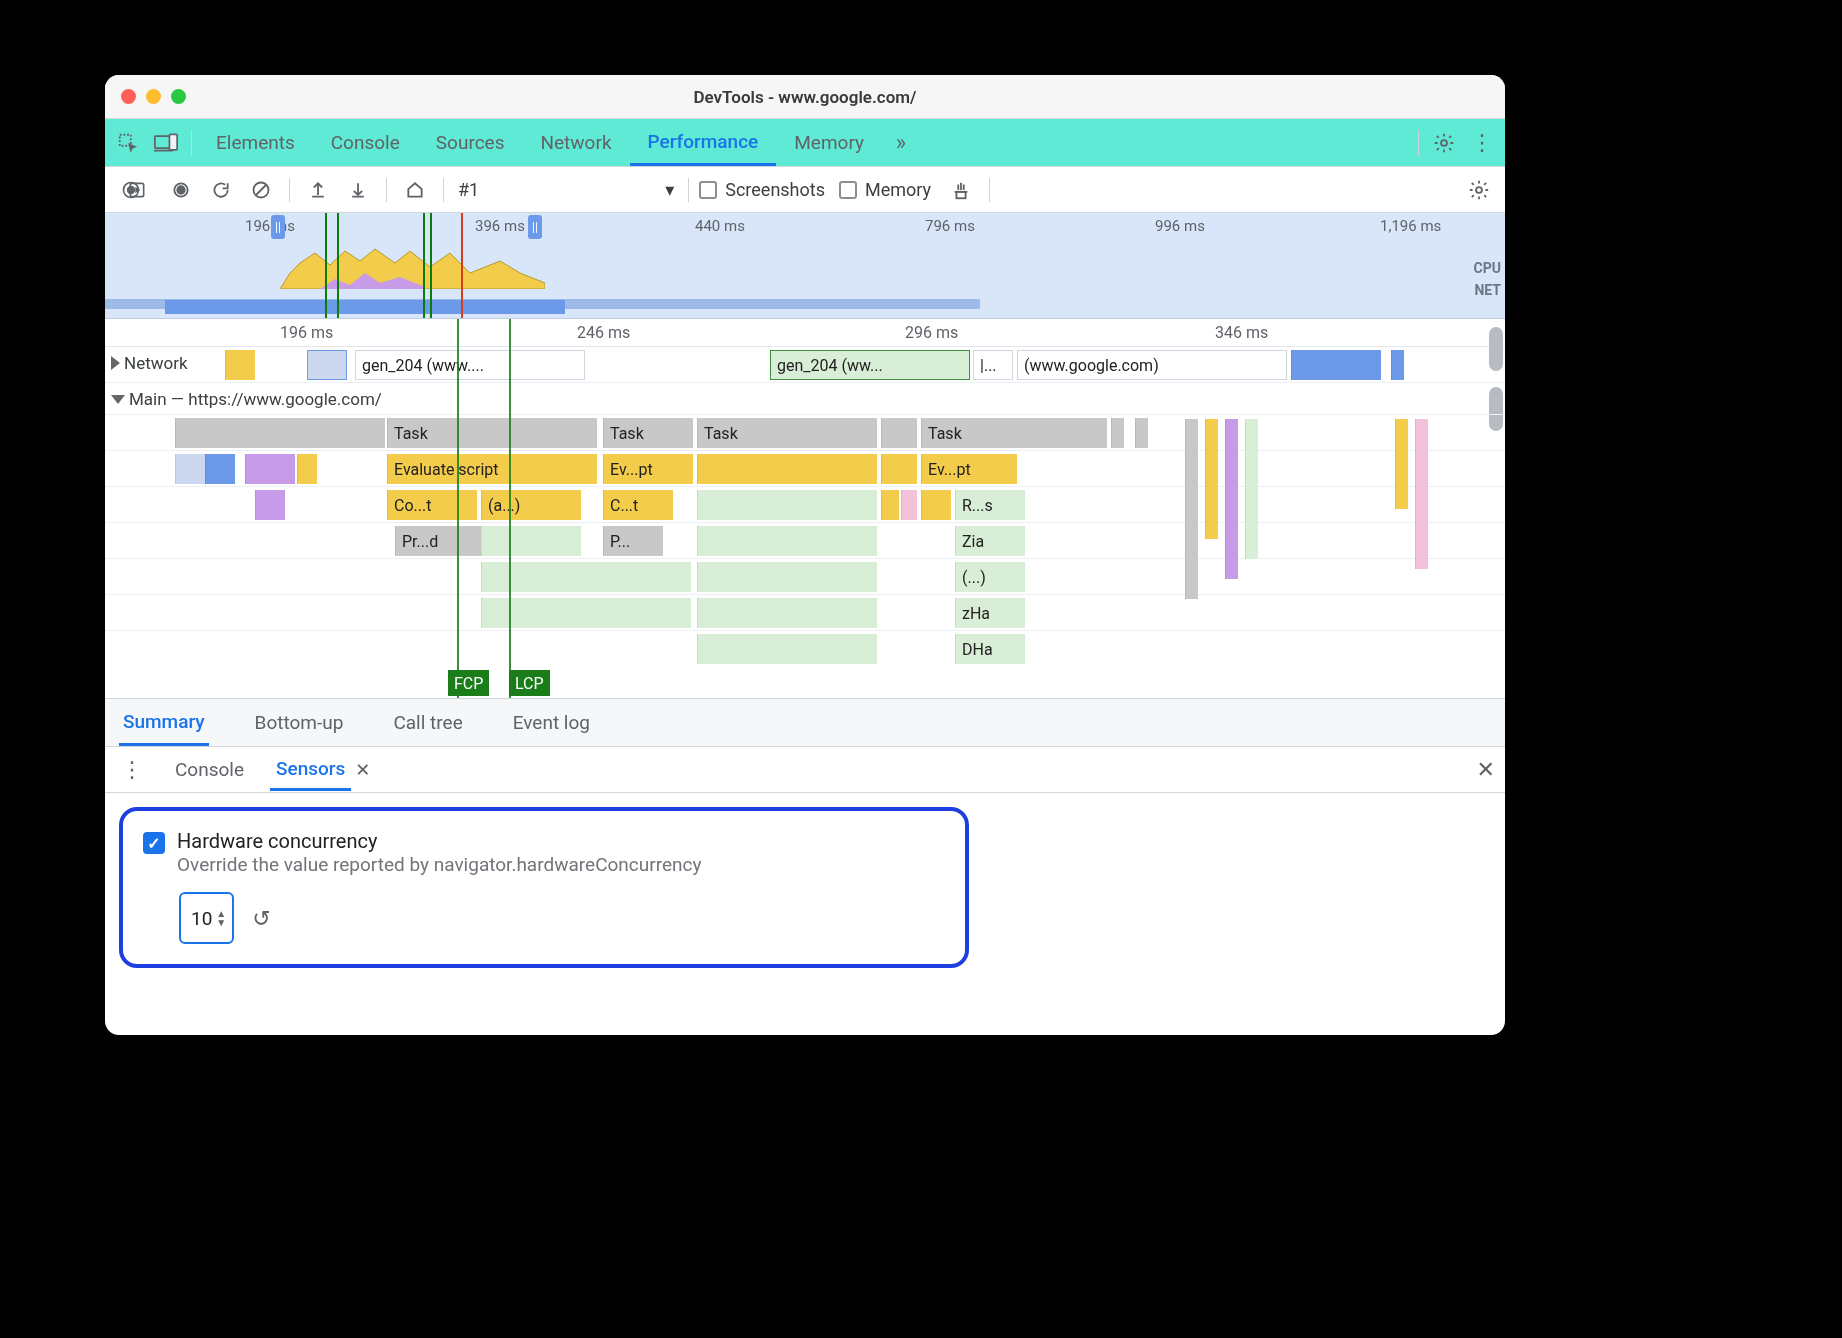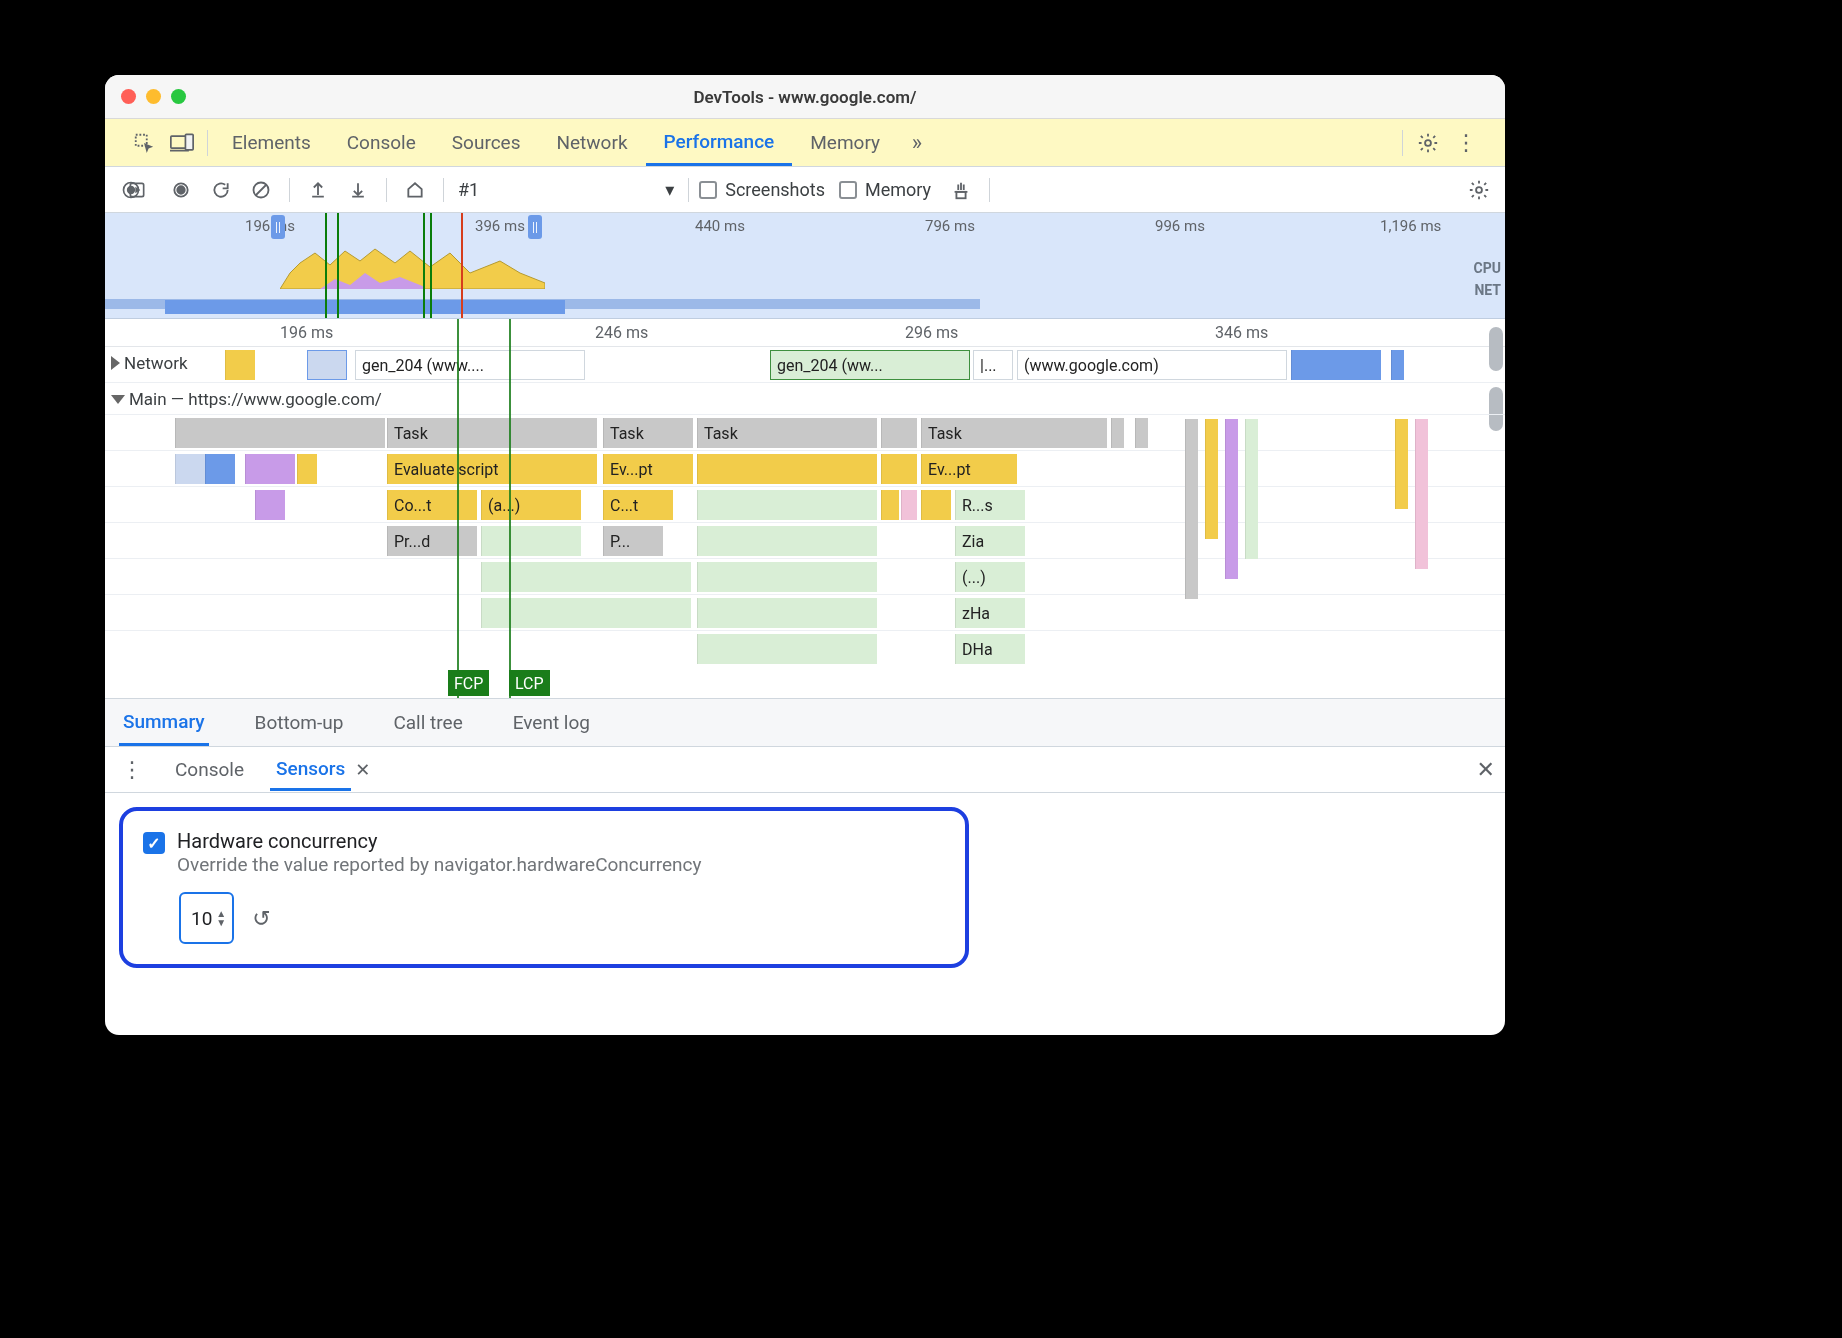--- a/index.html
+++ b/index.html
@@ -15,21 +15,21 @@
     overflow: hidden;
     display: flex; flex-direction: column;
   }
   
   .titlebar { height: 44px; background: #f6f6f6; border-bottom: 1px solid #d9d9d9; display: flex; align-items: center; padding: 0 16px; position: relative; }
   .traffic { display: flex; gap: 10px; }
   .tl-dot { width: 15px; height: 15px; border-radius: 50%; }
   .tl-red { background: #ff5f57; } .tl-yellow { background: #febc2e; } .tl-green { background: #28c840; }
   .wtitle { position: absolute; left: 0; right: 0; text-align: center; font-size: 17px; color: #3a3a3a; font-weight: 600; pointer-events: none; }
   
-  .toptabs { height: 48px; display: flex; align-items: center; gap: 0; padding: 0 20px; border-bottom: 1px solid #d0d7de; background: #fef9c3; font-size: 19px; color: #5f6368; }
+  .toptabs { height: 48px; display: flex; align-items: center; gap: 0; padding: 0 4px; border-bottom: 1px solid #d0d7de; background: #5eead4; font-size: 19px; color: #5f6368; }
   .toptabs .btn-ic { width: 38px; height: 38px; display: flex; align-items: center; justify-content: center; color: #5f6368; cursor: pointer; }
   .toptabs .divider { width: 1px; height: 26px; background: #cfd4d9; margin: 0 6px; }
   .ttab { padding: 10px 18px; cursor: pointer; }
   .ttab.active { color: #1a73e8; border-bottom: 3px solid #1a73e8; font-weight: 500; }
   .toptabs .spacer { flex: 1; }
   
   .perftool { height: 46px; display: flex; align-items: center; gap: 4px; padding: 0 8px; border-bottom: 1px solid #d0d7de; background: #fff; font-size: 18px; color: #3c4043; }
   .perftool .btn-ic { width: 36px; height: 36px; display: flex; align-items: center; justify-content: center; color: #5f6368; cursor: pointer; }
   .perftool .vdiv { width: 1px; height: 24px; background: #cfd4d9; margin: 0 6px; }
   .perftool .sel { display: flex; align-items: center; gap: 6px; padding: 2px 4px; }
@@ -246,21 +246,21 @@
       <div class="ov-vline" style="left:356px; background:#d63d1c;"></div>
       <div class="ov-labels">
         <div>CPU</div>
         <div>NET</div>
       </div>
     </div>
 
     <div class="flame" style="height:380px; flex:0 0 380px;">
       <div class="ruler">
         <div class="rtick" style="left:175px;">196 ms</div>
-        <div class="rtick" style="left:490px;">246 ms</div>
+        <div class="rtick" style="left:472px;">246 ms</div>
         <div class="rtick" style="left:800px;">296 ms</div>
         <div class="rtick" style="left:1110px;">346 ms</div>
       </div>
       <div class="scroll-knob" style="top:8px;"></div>
       <div class="scroll-knob" style="top:68px;"></div>
 
       <div class="track">
         <div class="track-label">
             <span class="tri"></span>
             <span>Network</span>
@@ -311,21 +311,21 @@
         <div class="seg c-yellow" style="left:376px; width:100px;">(a...)</div>
         <div class="seg c-yellow" style="left:498px; width:70px;">C...t</div>
         <div class="seg c-lgreen" style="left:592px; width:180px;"></div>
         <div class="seg c-yellow" style="left:776px; width:18px;"></div>
         <div class="seg c-pink" style="left:796px; width:16px;"></div>
         <div class="seg c-yellow" style="left:816px; width:30px;"></div>
         <div class="seg c-lgreen" style="left:850px; width:70px;">R...s</div>
       </div>
 
       <div class="track">
-        <div class="seg c-gray" style="left:282px; width:90px;">Pr...d</div>
+        <div class="seg c-gray" style="left:290px; width:90px;">Pr...d</div>
         <div class="seg c-lgreen" style="left:376px; width:100px;"></div>
         <div class="seg c-gray" style="left:498px; width:60px;">P...</div>
         <div class="seg c-lgreen" style="left:592px; width:180px;"></div>
         <div class="seg c-lgreen" style="left:850px; width:70px;">Zia</div>
       </div>
       <div class="track">
         <div class="seg c-lgreen" style="left:376px; width:210px;"></div>
         <div class="seg c-lgreen" style="left:592px; width:180px;"></div>
         <div class="seg c-lgreen" style="left:850px; width:70px;">(...)</div>
       </div>

